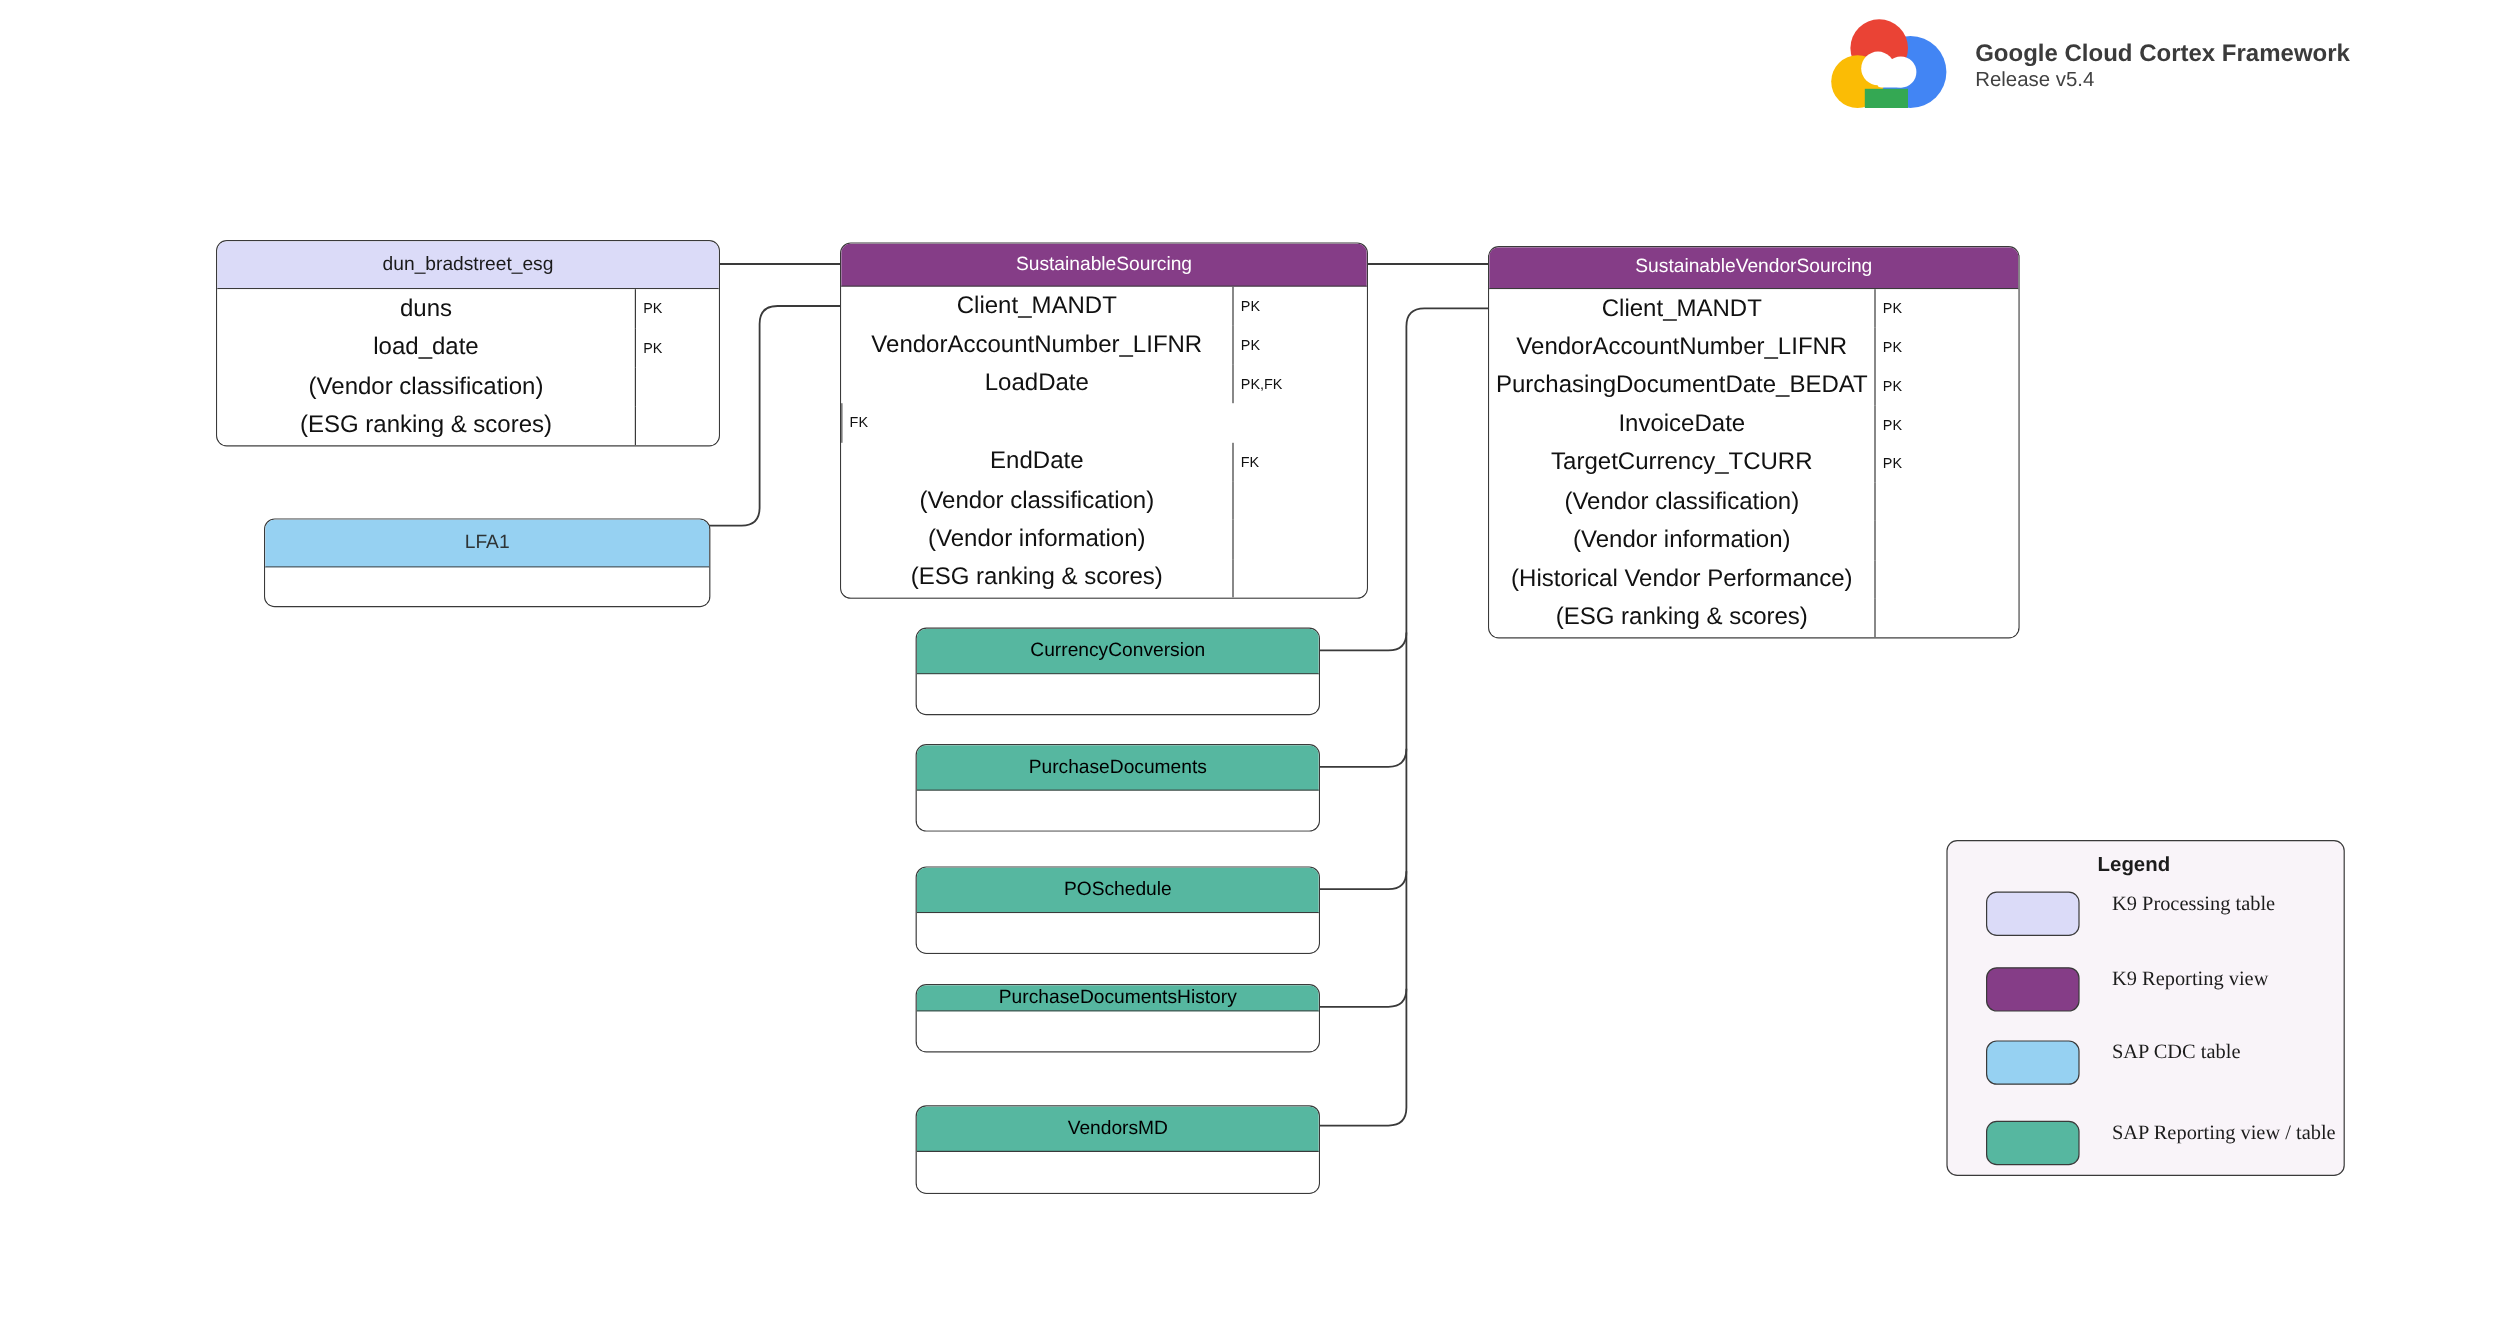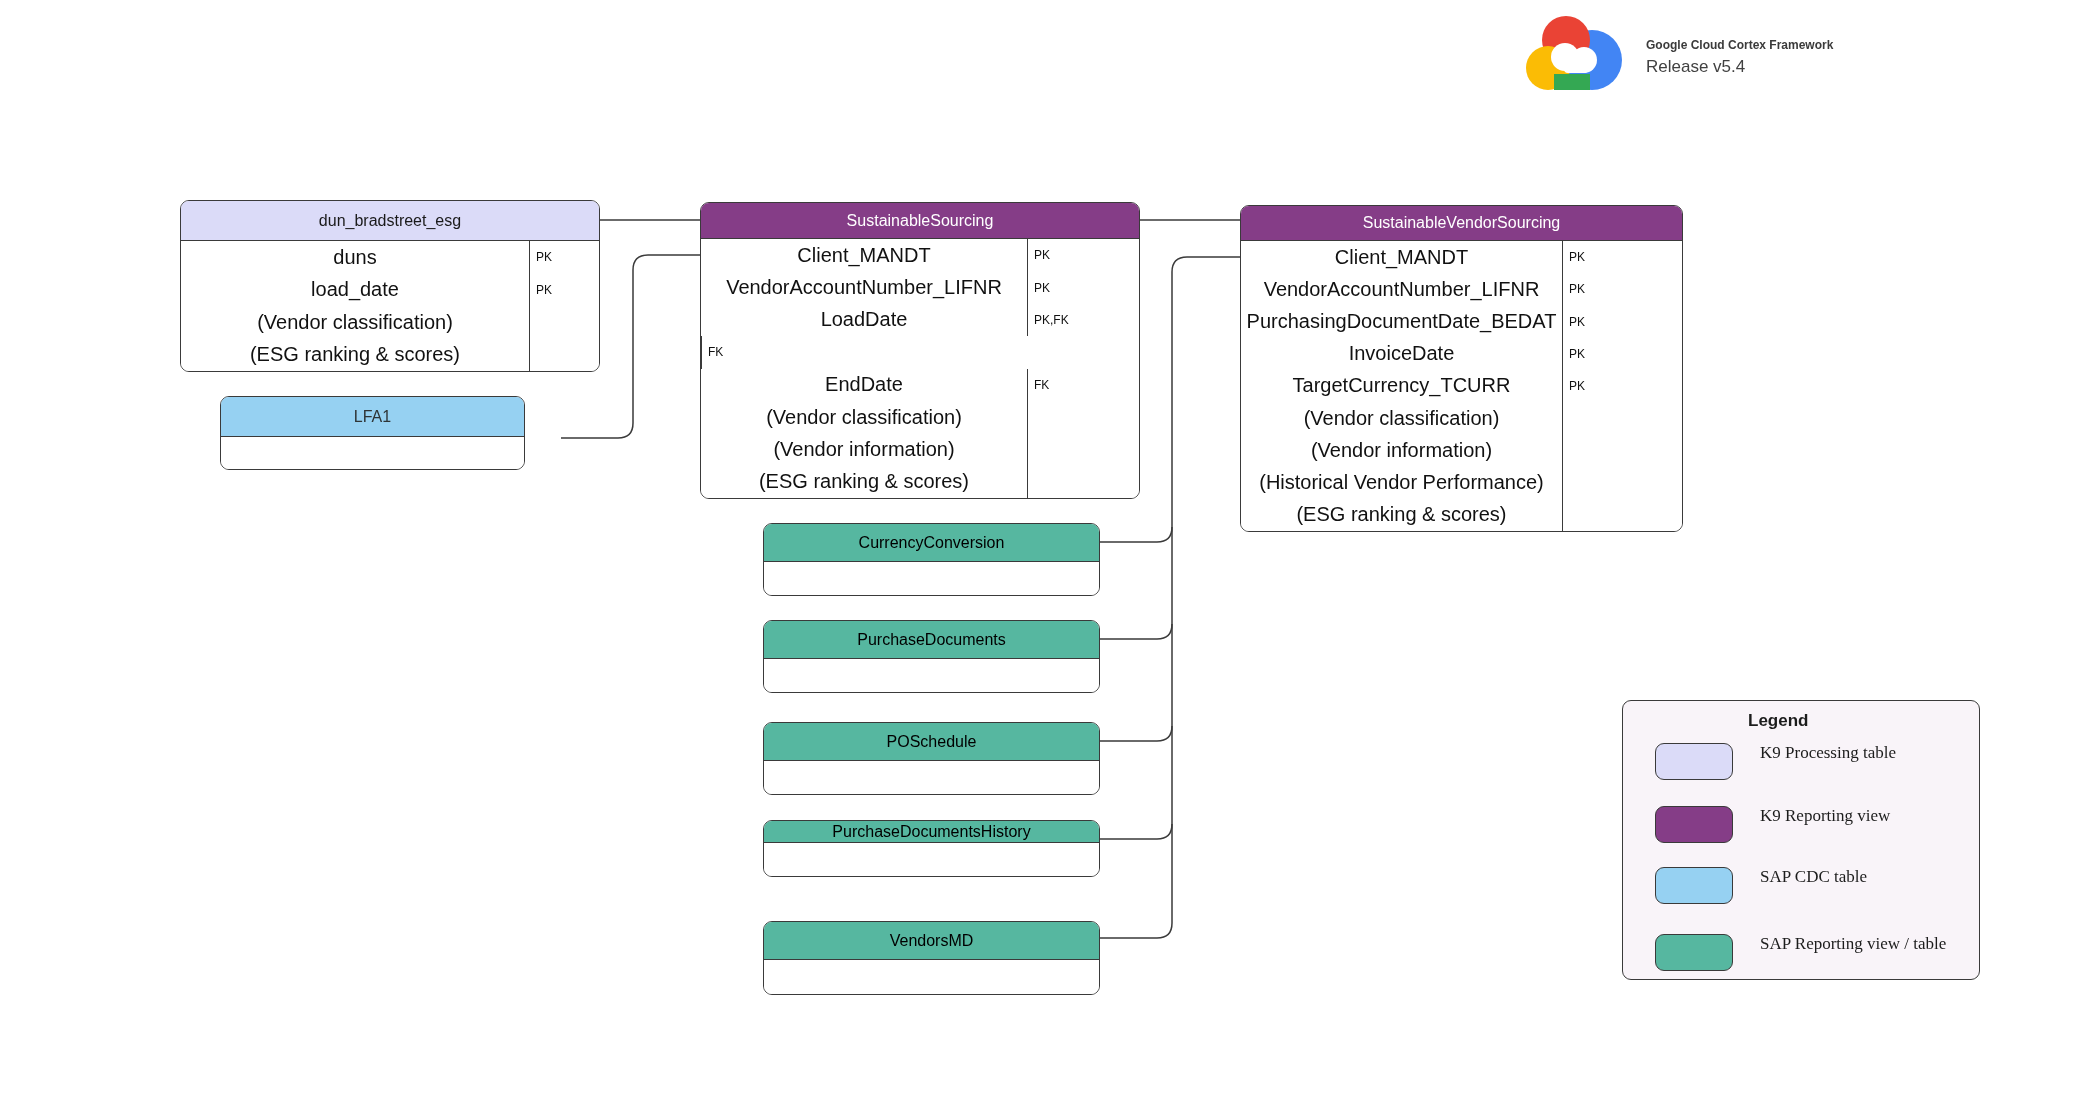--- a/index.html
+++ b/index.html
@@ -19,25 +19,25 @@
   .ebody{display:flex;flex-direction:column;background:#ffffff;}
   .erow{display:flex;flex:1;}
   .fname{flex:1;display:flex;align-items:center;justify-content:center;font-size:20px;color:#111;white-space:nowrap;}
   .fkey{width:var(--keyw,70px);border-left:1.5px solid #3a3a3a;display:flex;align-items:center;padding-left:6px;font-size:12px;color:#111;box-sizing:border-box;}
   .emptyrow{flex:1;background:#fff;}
 
   
   .brand{position:absolute;left:1524px;top:10px;display:flex;align-items:flex-start;z-index:2;}
   .brand svg{display:block;}
   .brand-text{margin-left:22px;margin-top:24px;}
-  .brand-title{font-size:12px;font-weight:bold;color:#3b3b3b;line-height:22px;}
+  .brand-title{font-size:20px;font-weight:bold;color:#3b3b3b;line-height:22px;}
   .brand-sub{font-size:17px;color:#414141;line-height:22px;}
 
   
-  .legend{position:absolute;left:1622px;top:700px;width:358px;height:280px;border:1.5px solid #3a3a3a;border-radius:9px;background:#f9f4f9;box-sizing:border-box;z-index:1;padding-left:20px;}
+  .legend{position:absolute;left:1622px;top:700px;width:332px;height:280px;border:1.5px solid #3a3a3a;border-radius:9px;background:#f9f4f9;box-sizing:border-box;z-index:1;padding-left:20px;}
   .legend-title{position:absolute;left:125px;top:10px;font-size:17px;font-weight:bold;color:#1c1c1c;}
   .legend-row{position:absolute;left:32px;display:flex;align-items:flex-start;height:38px;font-family:Liberation Serif, serif;}
   .swatch{width:78px;height:37px;border:1.5px solid #3a3a3a;border-radius:9px;box-sizing:border-box;}
   .legend-label{margin-left:27px;font-size:17px;color:#1c1c1c;white-space:nowrap;}
 </style>
 </head>
 <body>
 
 <div class="canvas">
 
@@ -86,21 +86,21 @@
         <div class="fname">(Vendor classification)</div>
         <div class="fkey"></div>
       </div>
       <div class="erow">
         <div class="fname">(ESG ranking &amp; scores)</div>
         <div class="fkey"></div>
       </div>
     </div>
   </div>
 
-  <div class="etable" style="left:220px;top:396px;width:305px">
+  <div class="etable" style="left:220px;top:432px;width:372px">
     <div class="ehead blue" style="height:40px">LFA1</div>
     <div class="ebody" style="height:32px">
         <div class="emptyrow"></div>
       </div>
   </div>
 
   <div class="etable" style="left:700px;top:202px;width:440px;--keyw:112px">
     <div class="ehead purple" style="height:36px">SustainableSourcing</div>
     <div class="ebody" style="height:259px">
       <div class="erow">

